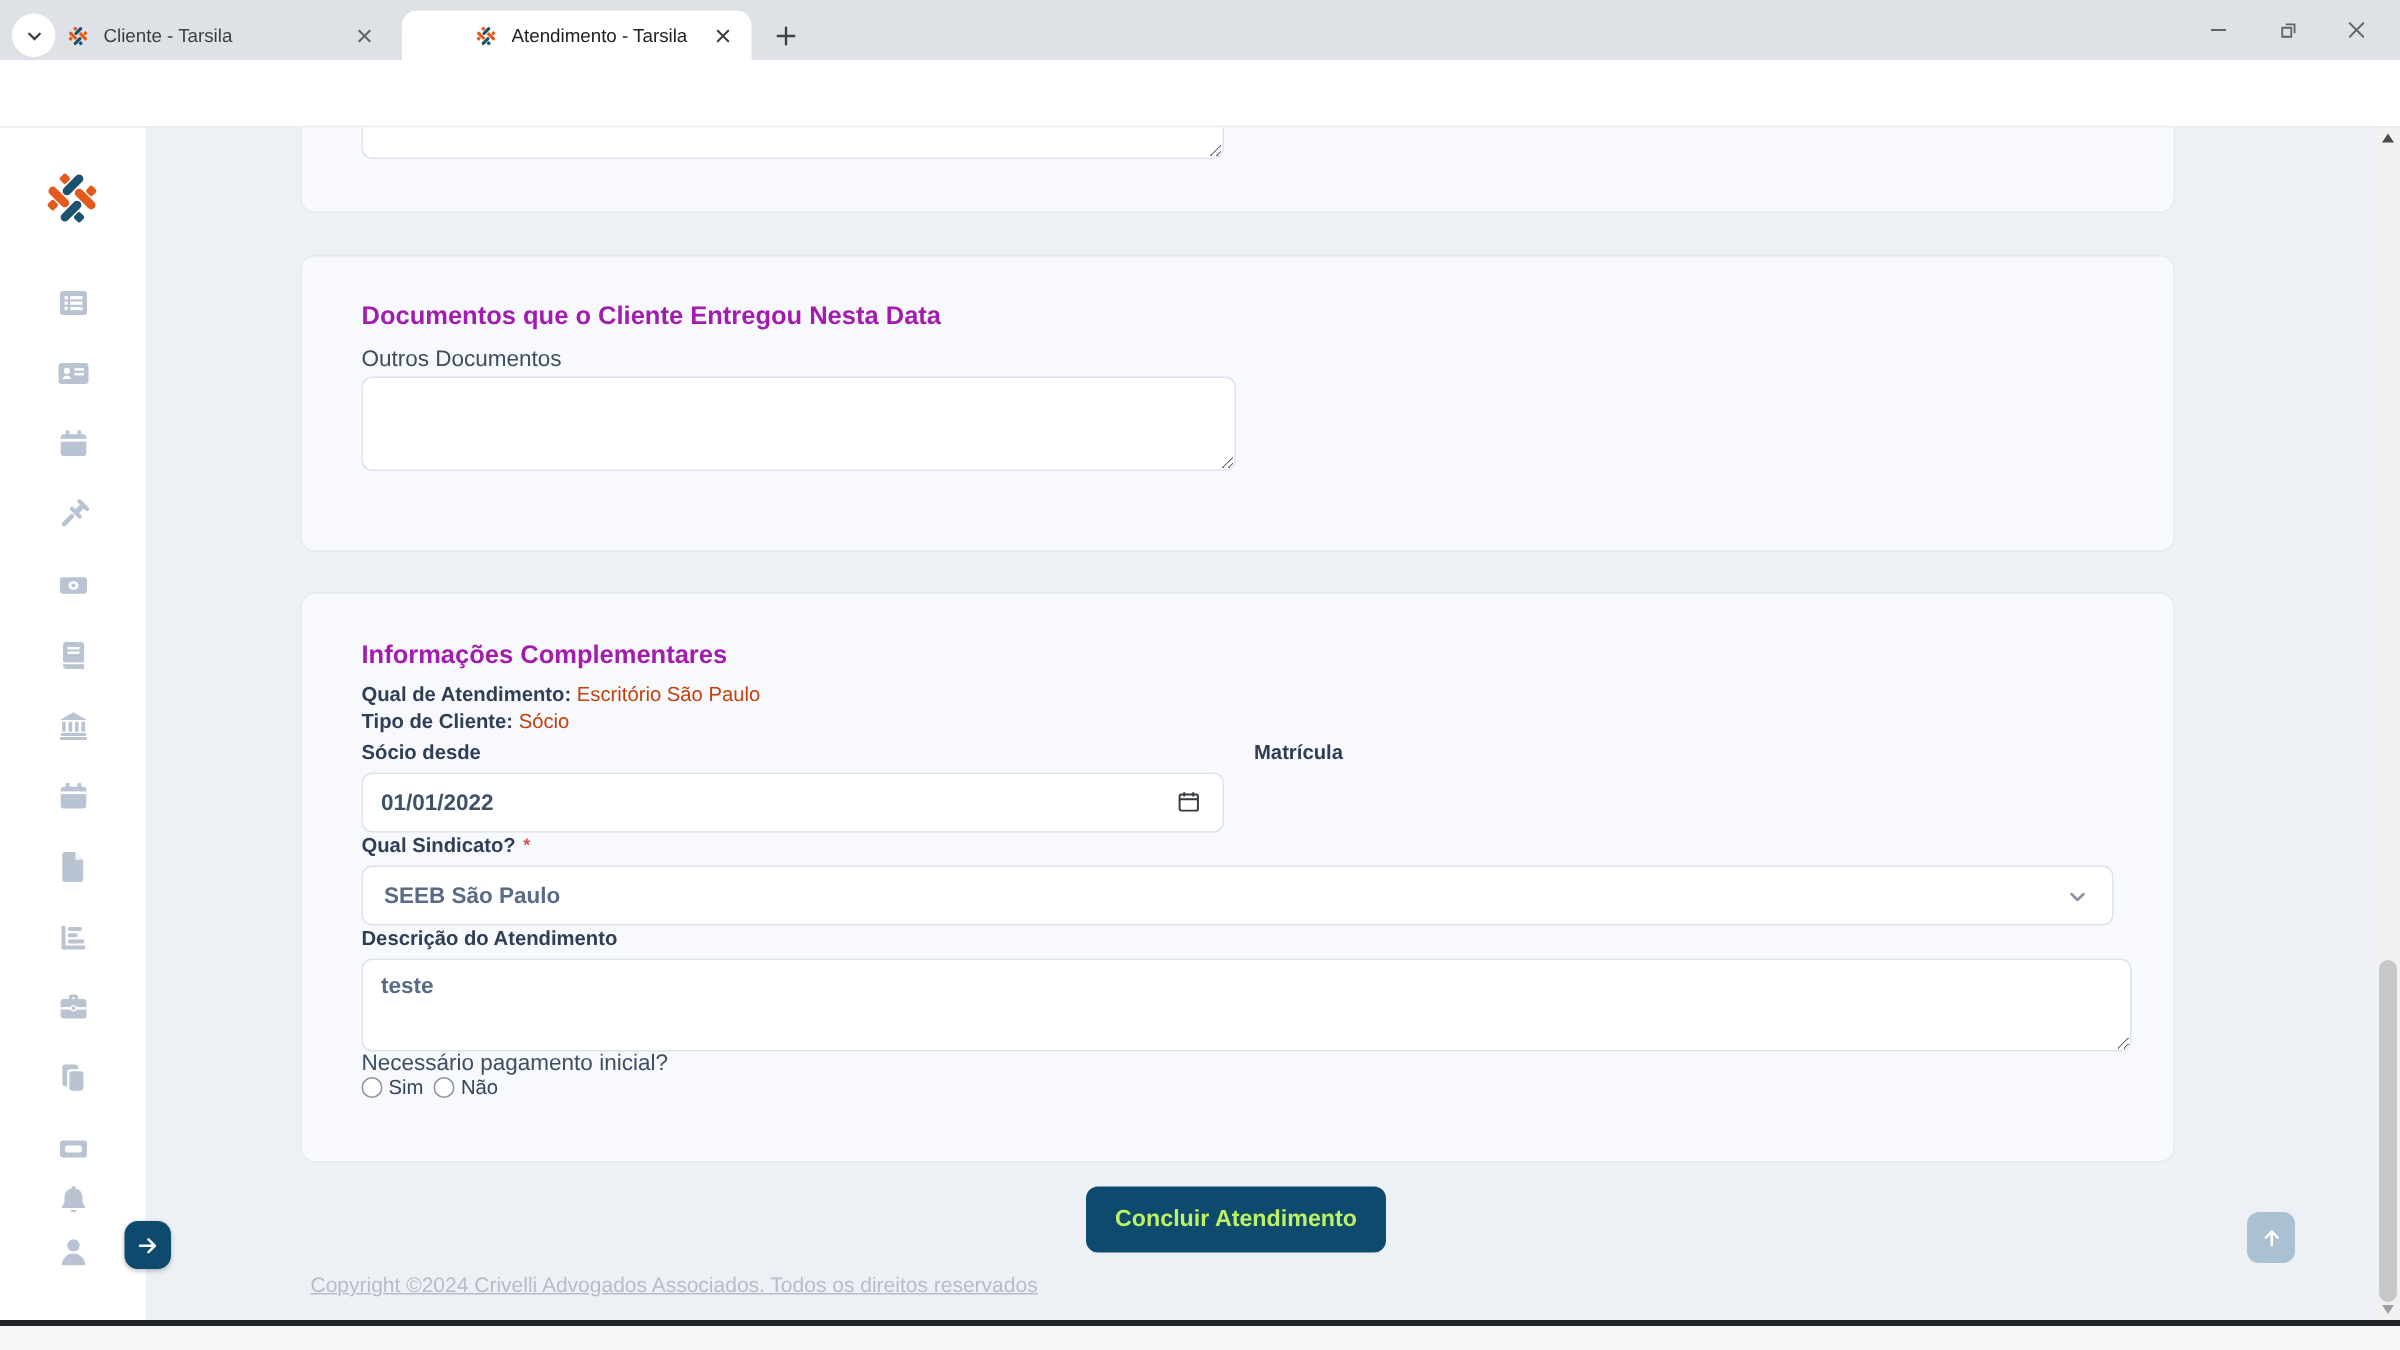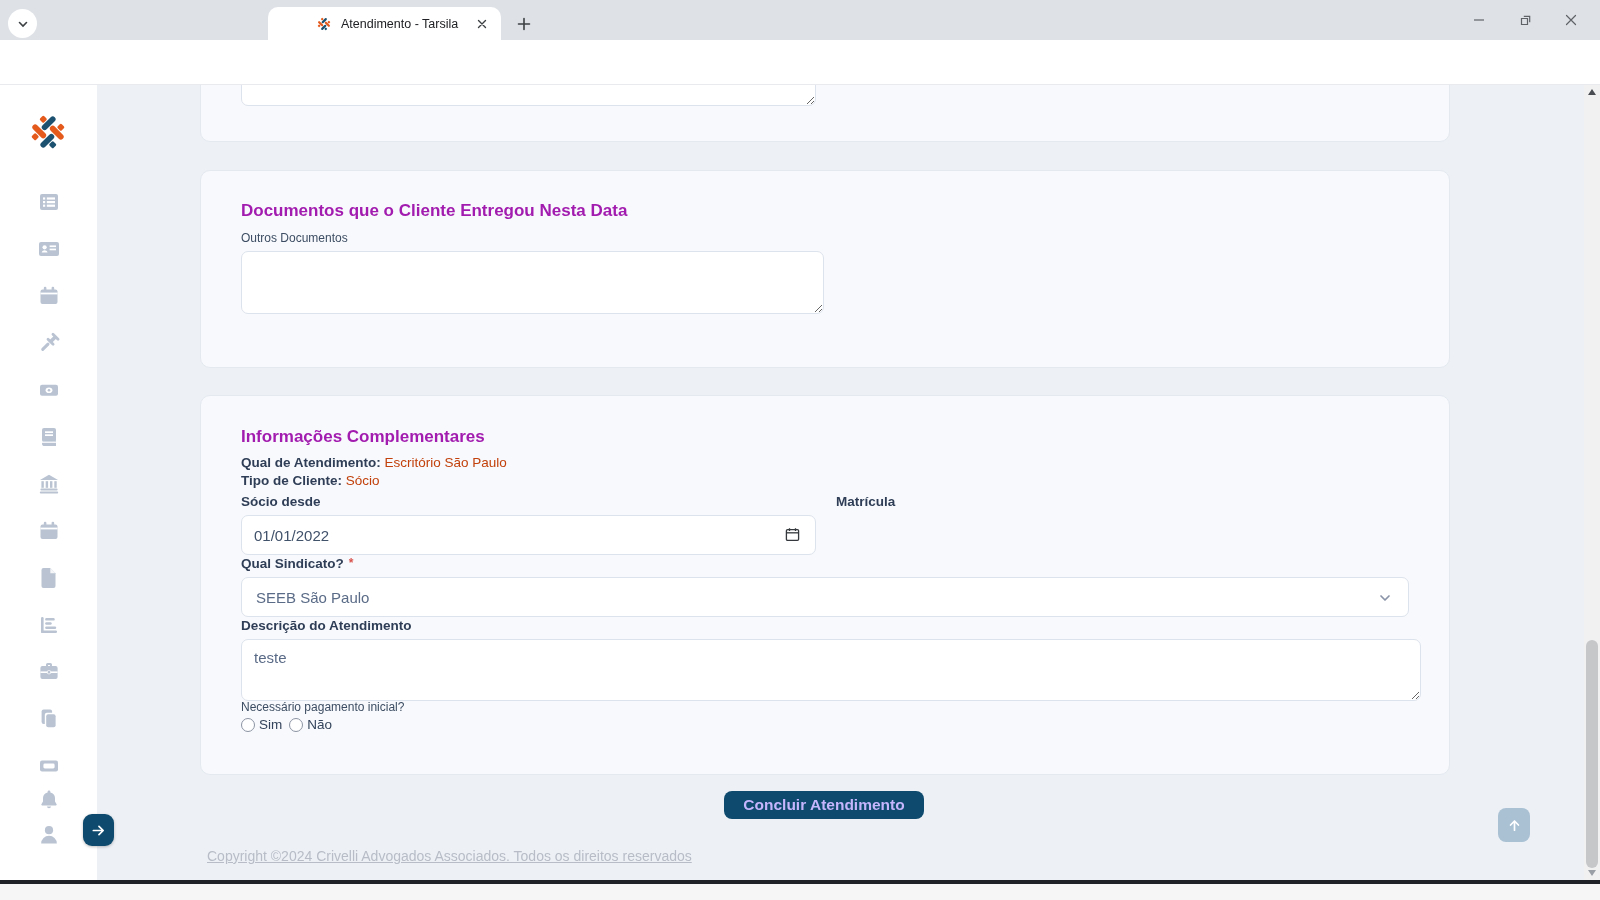--- a/index.html
+++ b/index.html
@@ -38,46 +38,46 @@
   .sb-item:nth-child(14), .sb-item:nth-child(15) { margin-top:-13px; }
   .expandbtn { position:absolute; left:83px; top:729px; width:31px; height:32px; border-radius:9px; background:#0d4a6d; display:flex; align-items:center; justify-content:center; box-shadow:0 1px 3px rgba(0,0,0,.25); }
 
   .card { position:absolute; left:200px; width:1250px; background:#f7f9fc; border:1px solid #e4e9f0; border-radius:10px; }
   .card1 { top:-65px; height:122px; }
   .card2 { top:85px; height:198px; }
   .card3 { top:310px; height:380px; }
 
   .sec-title { position:absolute; left:40px; font-size:17px; font-weight:bold; color:#a21caf; }
   .lbl { position:absolute; font-size:13.5px; font-weight:bold; color:#2f3e56; }
-  .lbl-reg { position:absolute; font-size:12px; color:#3d4d63; }
+  .lbl-reg { position:absolute; font-size:15px; color:#3d4d63; }
   .inline-val { font-weight:normal; color:#c2410c; }
   .req { color:#d9544f; font-size:12px; margin-left:5px; position:relative; top:-1px; }
 
   textarea.ta, input.inp, .selectbox {
     font-family:"Liberation Sans",sans-serif; background:#fff;
-    border:1px solid #dde3ec; border-radius:7px; color:#5a6b87; font-size:15px; outline:none;
+    border:1px solid #dde3ec; border-radius:7px; color:#5a6b87; font-size:15px; outline:none;font-weight:bold;
   }
   textarea.ta { position:absolute; padding:9px 12px; resize:both; }
   input.inp { position:absolute; padding:0 12px; }
   .ta1 { left:40px; top:10px; width:575px; height:75px; }
   .ta2 { left:40px; top:80px; width:583px; height:63px; }
   .ta3 { left:40px; top:243px; width:1180px; height:62px; }
   .datewrap { position:absolute; left:40px; top:119px; width:575px; height:40px; }
   .datewrap input { width:100%; height:40px; color:#40516a; padding-right:44px; }
   .cal-ic { position:absolute; right:16px; top:12px; }
   .matwrap { position:absolute; left:635px; top:119px; width:573px; height:40px; }
   .matwrap input { width:100%; height:40px; }
   .selectbox { position:absolute; left:40px; top:181px; width:1168px; height:40px; display:flex; align-items:center; padding:0 14px; }
   .selectbox .chev { position:absolute; right:16px; top:13px; }
 
   .radio-row { position:absolute; left:40px; top:321px; display:flex; align-items:center; font-size:13.5px; color:#34445c; }
   .radio-dot { width:14px; height:14px; border:1.5px solid #8b94a3; border-radius:50%; background:#fff; margin-right:4px; flex:none; }
   .radio-row .gap { width:7px; }
 
-  .submitbtn { position:absolute; left:724px; top:706px; width:200px; height:28px; background:#0d4a6d; border:none; border-radius:8px; color:#c4b5fd; font-family:"Liberation Sans",sans-serif; font-size:15.5px; font-weight:bold; }
+  .submitbtn { position:absolute; left:724px; top:706px; width:200px; height:44px; background:#0d4a6d; border:none; border-radius:8px; color:#bef264; font-family:"Liberation Sans",sans-serif; font-size:15.5px; font-weight:bold; }
   .footer { position:absolute; left:207px; top:763px; font-size:14px; color:#b7bcc6;text-decoration:underline; }
   .scrolltop { position:absolute; left:1498px; top:723px; width:32px; height:34px; border-radius:8px; background:#a9c1d3; display:flex; align-items:center; justify-content:center; }
 
   .scrollbar { position:absolute; right:0; top:0; width:16px; height:795px; background:#f1f1f2; }
   .sb-up { position:absolute; top:4px; left:4px; width:0; height:0; border-left:4px solid transparent; border-right:4px solid transparent; border-bottom:6px solid #4a4d51; }
   .sb-down { position:absolute; bottom:4px; left:4px; width:0; height:0; border-left:4px solid transparent; border-right:4px solid transparent; border-top:6px solid #9aa0a6; }
   .sb-thumb { position:absolute; top:555px; left:2px; width:12px; height:228px; border-radius:6px; background:#c5c7c9; }
 
   .bottombar { position:absolute; left:0; top:795px; width:1600px; height:4px; background:#1f2328; }
   .belowbar { position:absolute; left:0; top:799px; width:1600px; height:16px; background:#f6f6f6; }
@@ -87,20 +87,40 @@
 
 <div class="screen">
 
   <div class="tabstrip">
     <div class="tab-search">
       <svg width="12" height="12" viewBox="0 0 12 12">
           <path d="M2.5 4.5L6 8l3.5-3.5" fill="none" stroke="#3c4043" stroke-width="1.6" stroke-linecap="round"></path>
         </svg>
     </div>
 
+    <div class="tab inactive">
+      <svg width="16" height="16" viewBox="0 0 44 44">
+          <g transform="rotate(45 22 22)">
+            <rect x="13" y="6" width="6" height="18" rx="3" fill="#1c516f"></rect>
+            <rect x="25" y="20" width="6" height="18" rx="3" fill="#1c516f"></rect>
+            <rect x="6" y="25" width="18" height="6" rx="3" fill="#e45a1d"></rect>
+            <rect x="20" y="13" width="18" height="6" rx="3" fill="#e45a1d"></rect>
+            <rect x="25" y="6" width="6" height="6" rx="1.5" fill="#e45a1d"></rect>
+            <rect x="6" y="13" width="6" height="6" rx="1.5" fill="#e45a1d"></rect>
+            <rect x="32" y="25" width="6" height="6" rx="1.5" fill="#1c516f"></rect>
+            <rect x="13" y="32" width="6" height="6" rx="1.5" fill="#e45a1d"></rect>
+          </g>
+        </svg>
+      <span class="title">Cliente - Tarsila</span>
+      <span class="tab-close">
+        <svg width="10" height="10" viewBox="0 0 10 10">
+            <path d="M1.5 1.5l7 7M8.5 1.5l-7 7" stroke="#5f6368" stroke-width="1.4" stroke-linecap="round"></path>
+          </svg>
+      </span>
+    </div>
 
     <div class="tab active">
       <svg width="16" height="16" viewBox="0 0 44 44">
           <g transform="rotate(45 22 22)">
             <rect x="13" y="6" width="6" height="18" rx="3" fill="#1c516f"></rect>
             <rect x="25" y="20" width="6" height="18" rx="3" fill="#1c516f"></rect>
             <rect x="6" y="25" width="18" height="6" rx="3" fill="#e45a1d"></rect>
             <rect x="20" y="13" width="18" height="6" rx="3" fill="#e45a1d"></rect>
             <rect x="25" y="6" width="6" height="6" rx="1.5" fill="#e45a1d"></rect>
             <rect x="6" y="13" width="6" height="6" rx="1.5" fill="#e45a1d"></rect>

